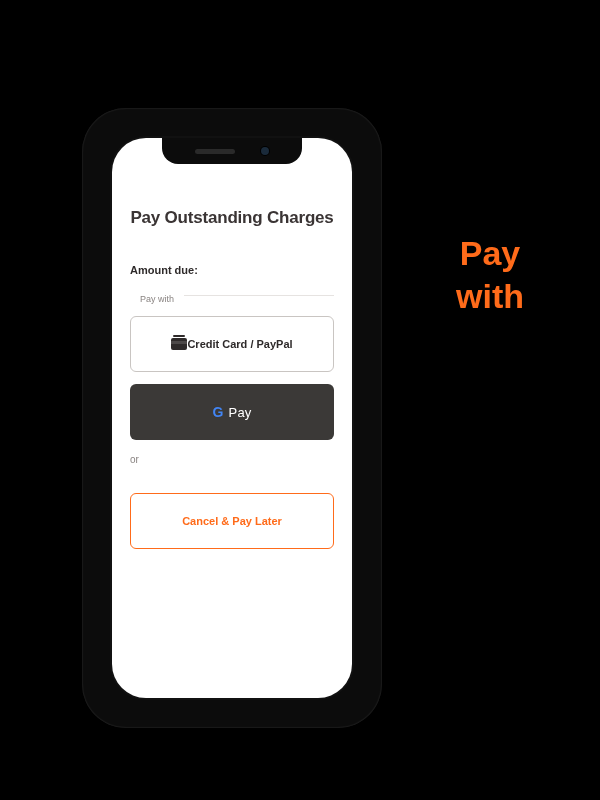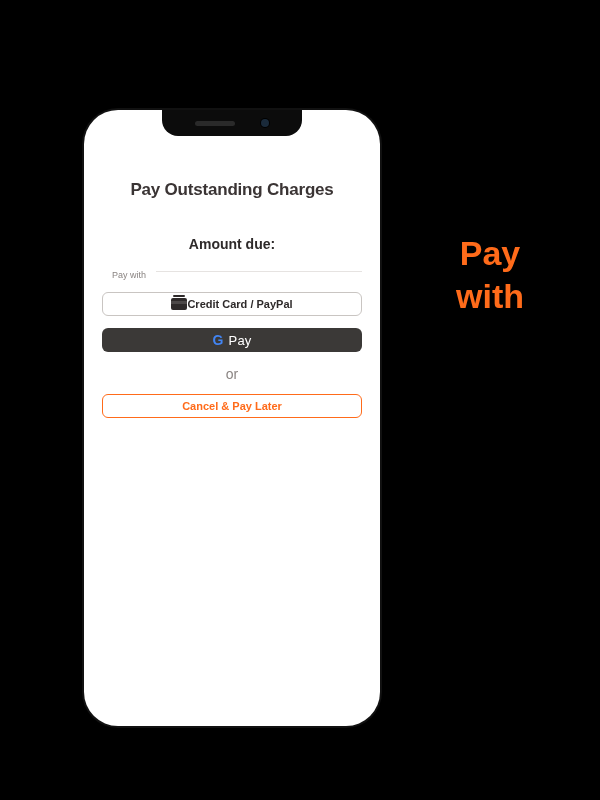--- a/index.html
+++ b/index.html
@@ -28,21 +28,21 @@
   }
   .phone {
     position: absolute;
     left: 82px;
     top: 108px;
     width: 300px;
     height: 620px;
     border-radius: 44px;
     background: #0c0c0c;
     box-shadow: -6px 8px 28px rgba(0,0,0,0.55), inset 0 0 2px rgba(255,255,255,0.2);
-    padding: 0;
+    padding: 28px;
   }
   .phone-inner {
     width: 100%;
     height: 100%;
     background: #111;
     border-radius: 36px;
     padding: 2px;
   }
   .screen {
     position: relative;
@@ -81,22 +81,22 @@
   .title {
     text-align: center;
     font-size: 17px;
     font-weight: 700;
     color: #3a3434;
     margin-top: 0;
     margin-bottom: 36px;
     letter-spacing: -0.2px;
   }
   .amount-label {
-    text-align: center;
-    font-size: 14px;
+    text-align: left;
+    font-size: 11px;
     font-weight: 600;
     color: #2e2a2a;
     margin-bottom: 6px;
   }
   .amount-value {
     text-align: center;
     font-size: 22px;
     font-weight: 700;
     color: #2e2a2a;
     margin-bottom: 28px;
@@ -118,21 +118,21 @@
     position: relative;
     display: inline-block;
     background: #fff;
     padding: 0 10px;
     font-size: 9px;
     color: #8a8482;
     font-weight: 500;
   }
   .btn {
     width: 100%;
-    height: 24px;
+    height: 56px;
     border-radius: 6px;
     display: flex;
     align-items: center;
     justify-content: center;
     gap: 0;
     font-size: 11px;
     font-weight: 600;
     margin-bottom: 12px;
     cursor: pointer;
   }
@@ -146,24 +146,23 @@
     background: #3b3937;
     color: #fff;
   }
   .btn-orange-outline {
     border: 1px solid #ff6b1a;
     background: #fff;
     color: #ff6b1a;
     text-align: center;
   }
   .or-row {
-    text-align: center;
-    font-size: 14px;
+    font-size: 10px;
     color: #8a8482;
-    margin: 2px 0 12px 0;
+    margin: 2px 0 28px 0;
   }
   .cc-icon {
     display: inline-block;
     width: 16px; height: 12px;
     background: #2e2a2a;
     border-radius: 2px;
     position: relative;
   }
   .cc-icon::after {
     content: "";

